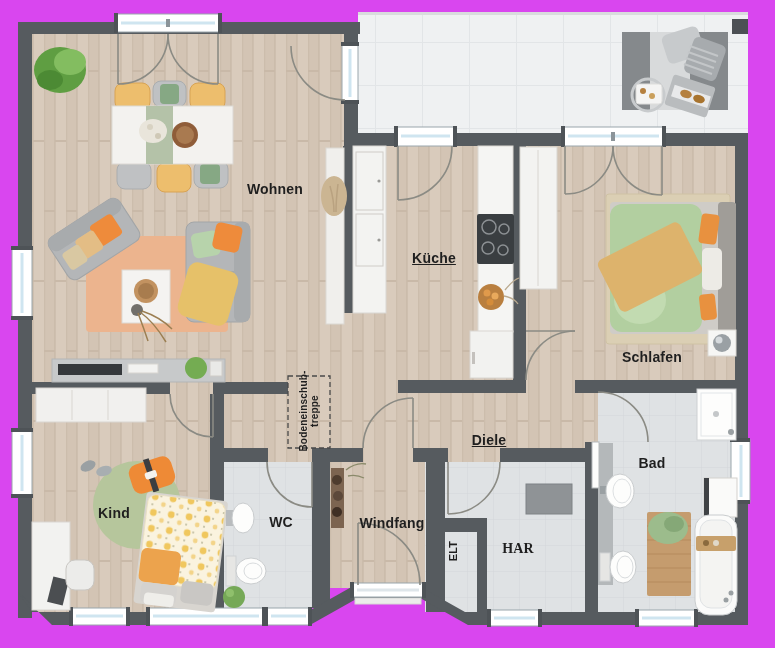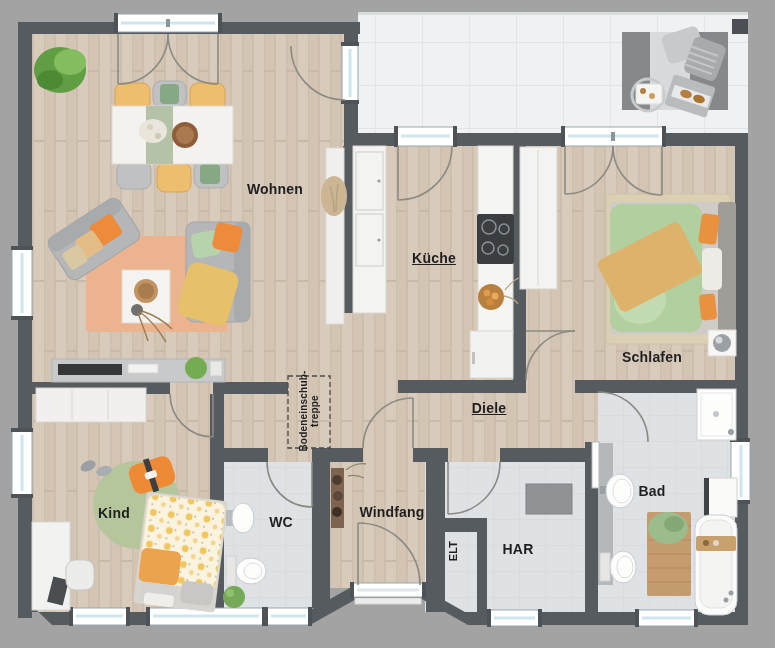--- a/index.html
+++ b/index.html
@@ -1,18 +1,18 @@
 <!DOCTYPE html>
 <html><head>
 <meta charset="utf-8">
 <style>
   html,body { margin:0; padding:0; background:#ffffff; }
   .plan {
     position:relative; width:775px; height:648px;
-    background:#a3a3a3; overflow:hidden;
+    background:#d946ef; overflow:hidden;
     font-family:"Liberation Sans", sans-serif;
   }
   .plan svg { position:absolute; left:0; top:0; }
   .room-label {
     position:absolute; transform:translate(-50%,-50%);
     font-size:14px; font-weight:bold; color:#1f1f1f;
     white-space:nowrap; letter-spacing:.2px; pointer-events:none;
   }
   .room-label.small { font-size:11px; }
   .room-label.v { transform:translate(-50%,-50%) rotate(-90deg); }
@@ -407,24 +407,24 @@
     <g>
       <path d="M526,380 A49,49 0 0 1 575,331"></path>
           <line x1="526" y1="331" x2="575" y2="331"></line>
     </g>
   </g>
 </svg>
 
   <div class="room-label" style="left:275px; top:189px;">Wohnen</div>
   <div class="room-label" style="left:434px; top:258px;text-decoration:underline;">Küche</div>
   <div class="room-label" style="left:652px; top:357px;">Schlafen</div>
-  <div class="room-label" style="left:489px; top:408px;text-decoration:underline;">Diele</div>
+  <div class="room-label" style="left:489px; top:440px;text-decoration:underline;">Diele</div>
   <div class="room-label" style="left:114px; top:513px;">Kind</div>
   <div class="room-label" style="left:281px; top:522px;">WC</div>
-  <div class="room-label" style="left:392px; top:512px;">Windfang</div>
-  <div class="room-label" style="left:518px; top:549px;">HAR</div>
-  <div class="room-label" style="left:652px; top:463px;margin-top:28px;">Bad</div>
+  <div class="room-label" style="left:392px; top:523px;">Windfang</div>
+  <div class="room-label" style="left:518px; top:549px;font-family:Liberation Serif, serif;">HAR</div>
+  <div class="room-label" style="left:652px; top:463px;">Bad</div>
   <div class="room-label small v" style="left:453px; top:551px;">ELT</div>
   <div class="room-label attic" style="left:309px; top:411px;">
     <span>Bodeneinschub-</span><br>
     <span>treppe</span>
   </div>
 </div>
 
 </body></html>

